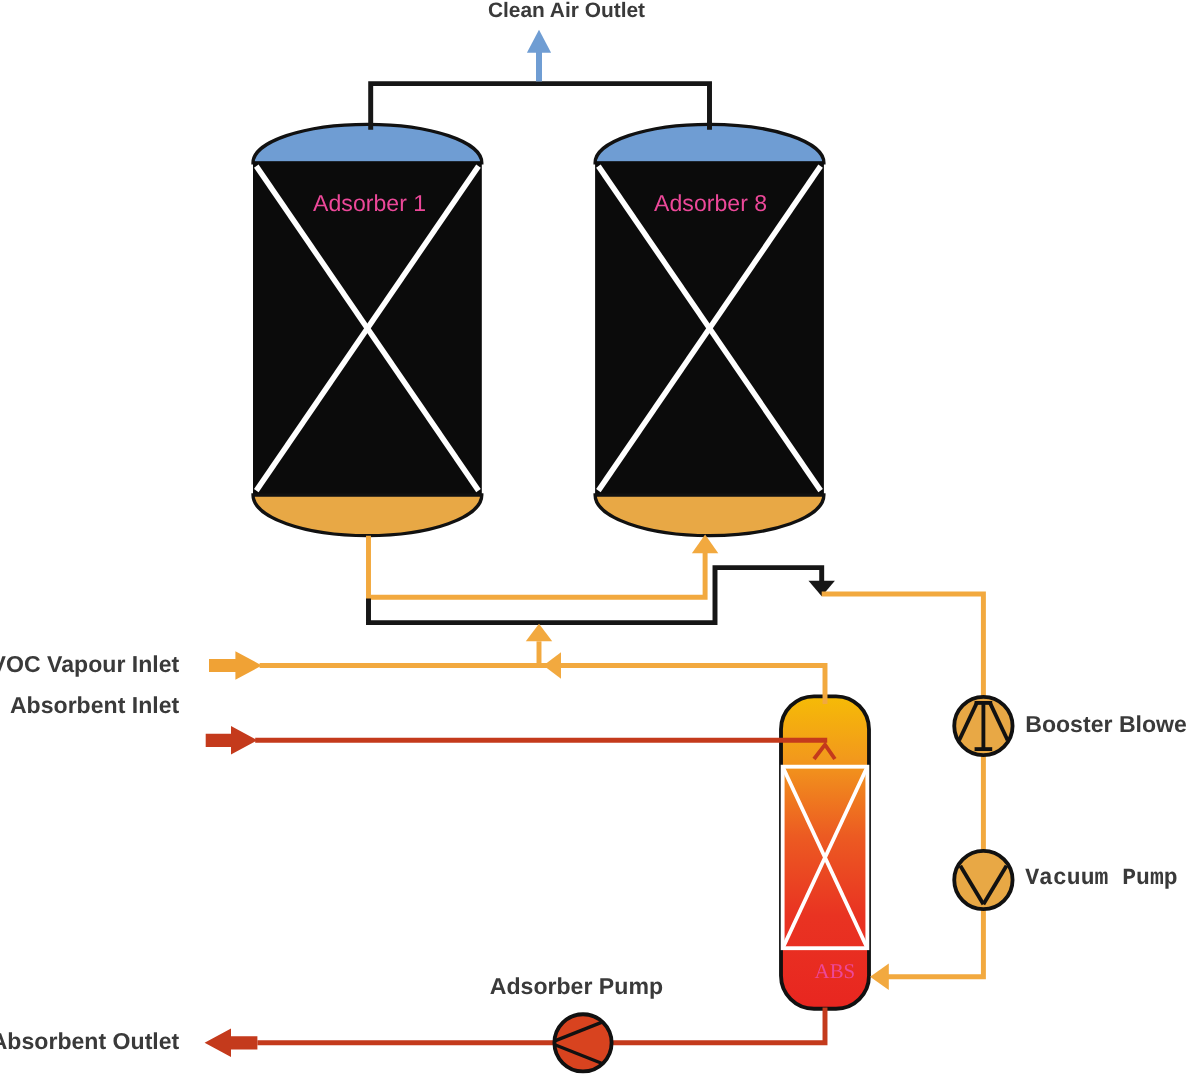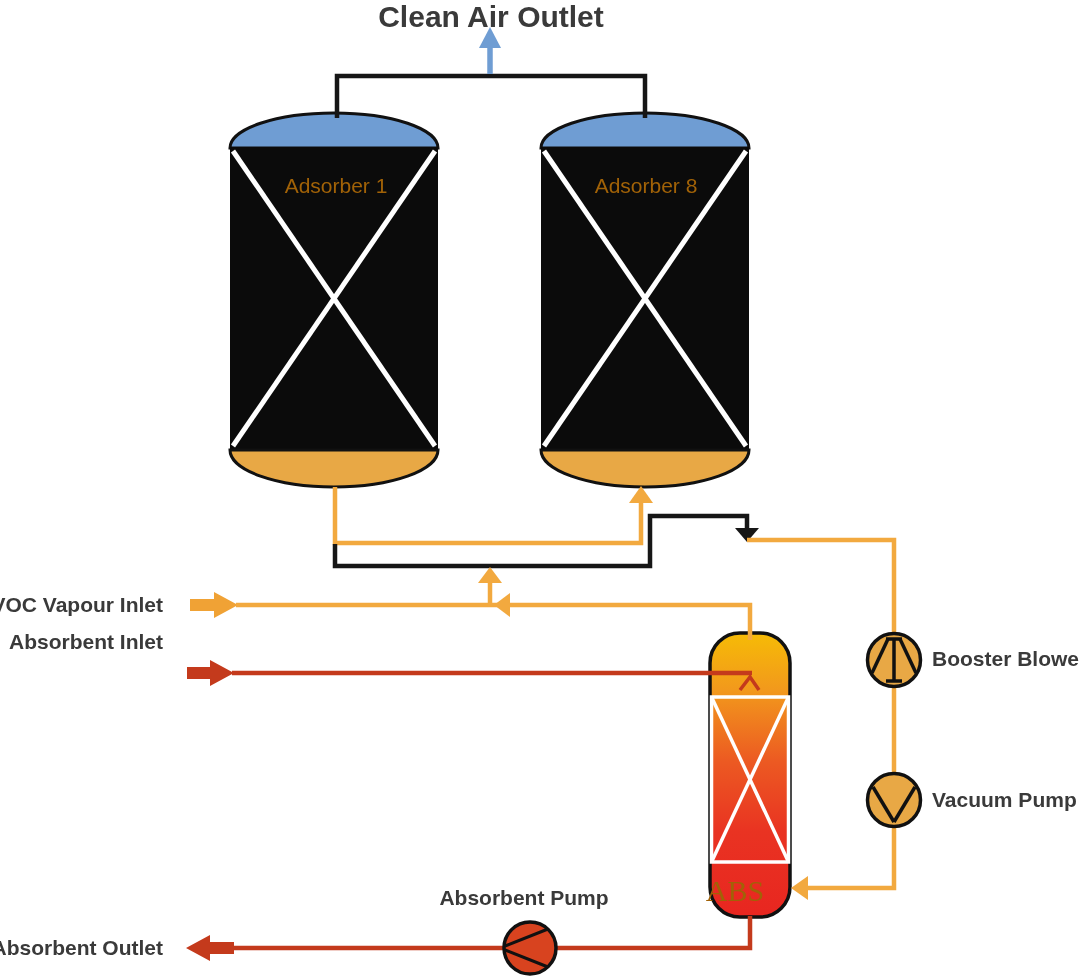--- a/index.html
+++ b/index.html
@@ -14,22 +14,22 @@
   .lbl{
     position:absolute;
     color:#3A3A3A;
     font-size:21px;
     font-weight:600;
     white-space:nowrap;
     line-height:1.1;
   }
   .lbl.center{transform:translateX(-50%);}
   .lbl.right{text-align:right;}
-  .lbl.white{color:#a16207;font-weight:500;}
-  .lbl.big{font-size:30px;}
+  .lbl.white{color:#ec4899;font-weight:500;}
+  .lbl.big{font-size:19px;margin-left:24px;}
 </style>
 </head>
 <body>
 
 <div class="canvas">
 
   <svg class="diagram-svg" width="1080" height="977" viewBox="0 0 1080 977">
     <defs>
       <linearGradient id="absGrad" x1="0" y1="0" x2="0" y2="1">
         <stop offset="0%" stop-color="#F6BB06"></stop>
@@ -118,21 +118,21 @@
   <div class="lbl center white" style="left:336px;top:174px;">Adsorber 1</div>
 
   <div class="lbl center white" style="left:646px;top:174px;">Adsorber 8</div>
 
   <div class="lbl right" style="right:917px;top:593px;">VOC Vapour Inlet</div>
 
   <div class="lbl right" style="right:917px;top:630px;">Absorbent Inlet</div>
 
   <div class="lbl" style="left:932px;top:647px;">Booster Blower</div>
 
-  <div class="lbl" style="left:932px;top:788px;">Vacuum Pump</div>
+  <div class="lbl" style="left:932px;top:788px;font-family:Liberation Mono, monospace;">Vacuum Pump</div>
 
   <div class="lbl center white big" style="left:735px;top:874px;font-family:Liberation Serif, serif;">ABS</div>
 
-  <div class="lbl center" style="left:524px;top:886px;">Absorbent Pump</div>
+  <div class="lbl center" style="left:524px;top:886px;">Adsorber Pump</div>
 
   <div class="lbl right" style="right:917px;top:936px;">Absorbent Outlet</div>
 
 </div>
 
 </body></html>

